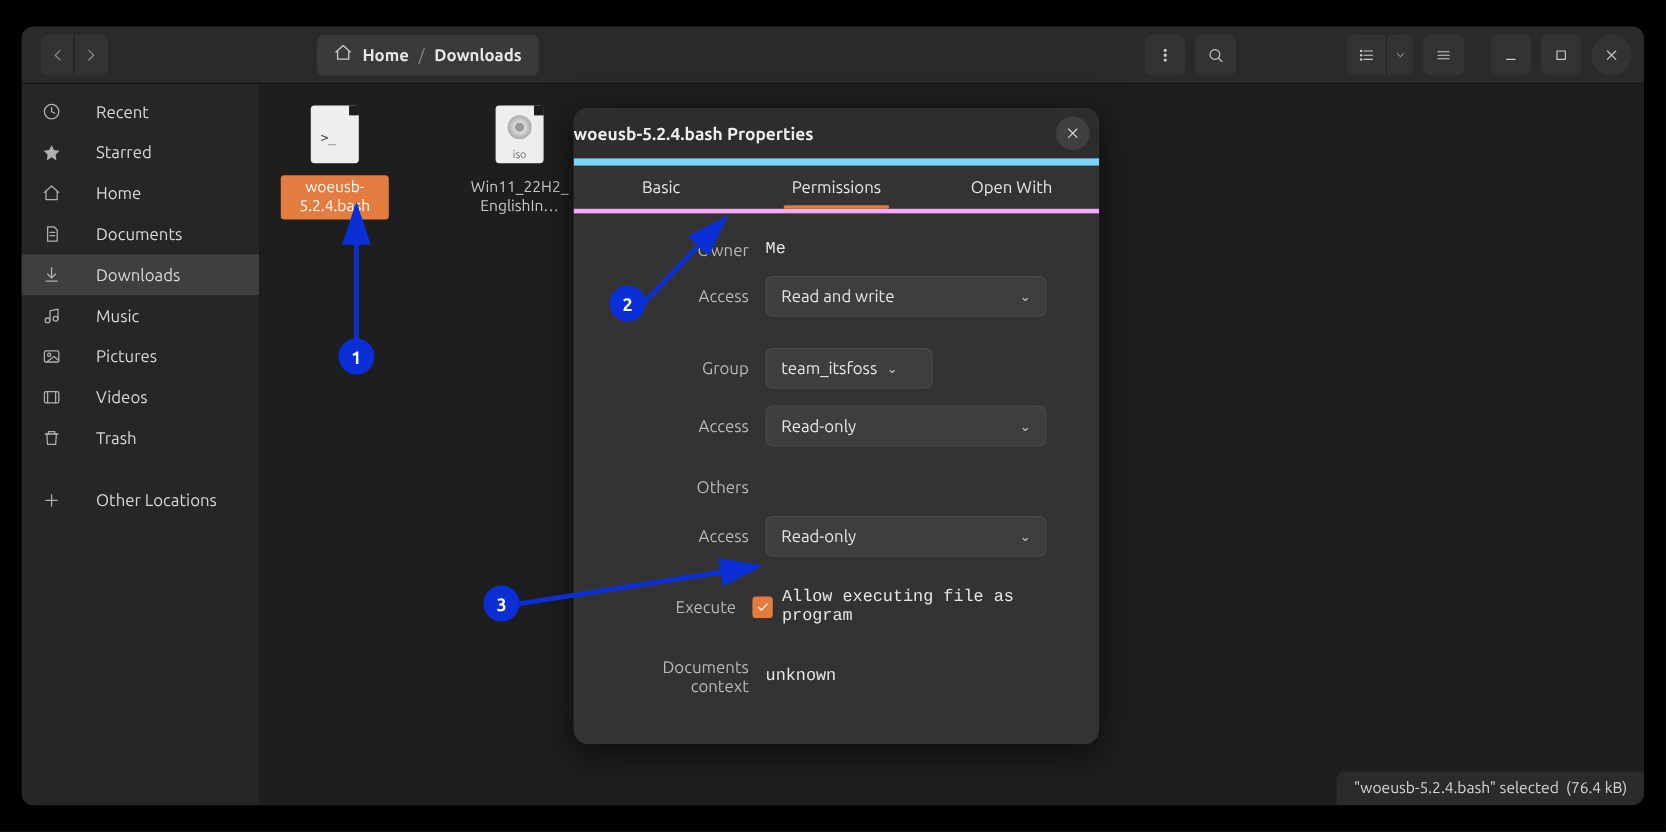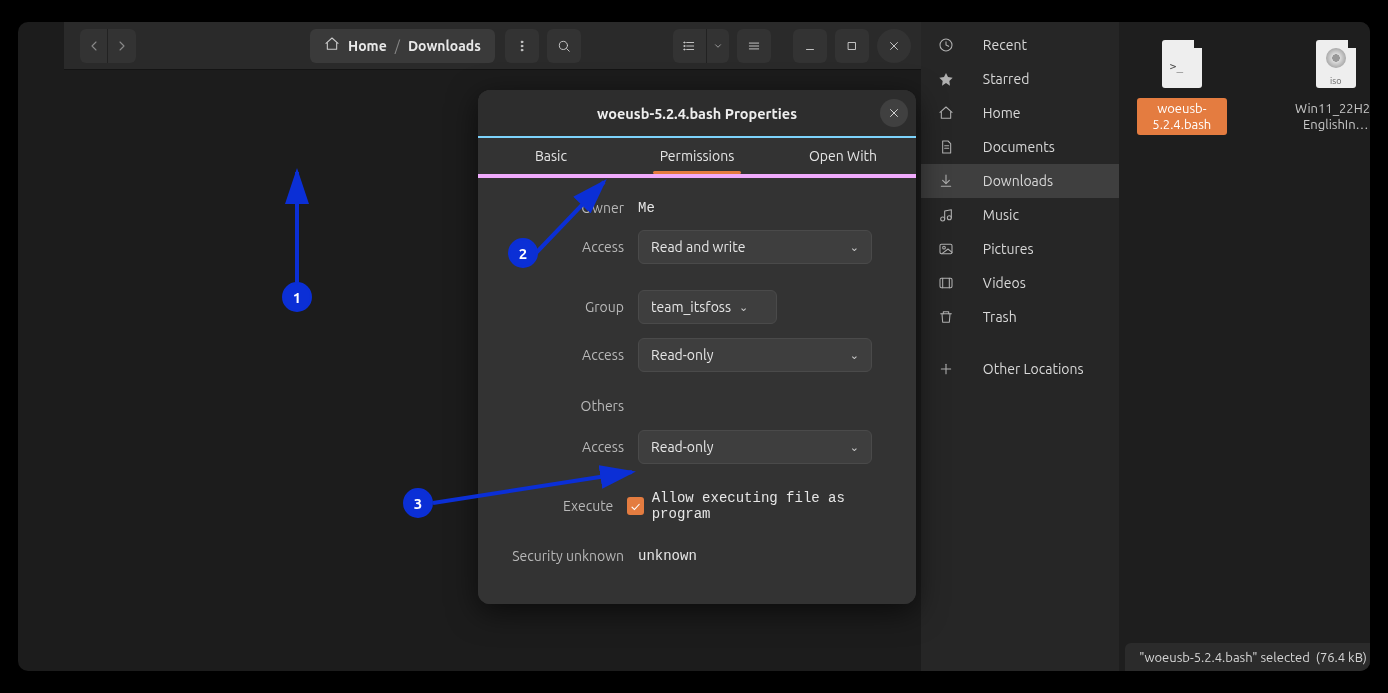--- a/index.html
+++ b/index.html
@@ -1,18 +1,18 @@
 <!DOCTYPE html>
 <html><head>
 <meta charset="utf-8">
 <style>
 * { margin: 0; padding: 0; box-sizing: border-box; font-family: Ubuntu, "Segoe UI", sans-serif; }
 body { background: #000; width: 1388px; height: 693px; overflow: hidden; position: relative; color: #ddd; font-size: 14px; }
 
-.window { position: absolute; left: 18px; top: 22px; right: 18px; bottom: 22px; background: #1c1c1c; border-radius: 10px; overflow: hidden; display: flex; flex-direction: row; padding-left: 46px; }
+.window { position: absolute; left: 18px; top: 22px; right: 18px; bottom: 22px; background: #1c1c1c; border-radius: 10px; overflow: hidden; display: flex; flex-direction: column; }
 
 
 .headerbar { height: 48px; background: #2a2a2a; border-bottom: 1px solid #141414; display: flex; align-items: center; padding: 0 8px; gap: 4px; }
 .nav-btns { display: flex; background: #333; border-radius: 6px; overflow: hidden; margin-left: 8px; }
 .nav-btn { width: 28px; height: 34px; display: flex; align-items: center; justify-content: center; color: #888; cursor: pointer; border-right: 1px solid #222; }
 .nav-btn:last-child { border-right: none; }
 .breadcrumb { display: flex; align-items: center; background: #3a3a3a; border-radius: 6px; height: 34px; padding: 0 14px; gap: 8px; margin-left: 170px; }
 .breadcrumb .home-icon { color: #ccc; }
 .breadcrumb span { color: #e8e8e8; font-weight: 600; font-size: 14px; }
 .breadcrumb .sep { color: #888; font-weight: normal; }
@@ -48,21 +48,21 @@
 .iso-icon { width: 40px; height: 48px; background: #eee; border-radius: 3px; position: relative; }
 .iso-icon::before { content: ""; position: absolute; top: 0; right: 0; border-width: 8px 8px 0 0; border-style: solid; border-color: #1e1e1e #1e1e1e #ccc #ccc; }
 .iso-icon .disc { position: absolute; left: 10px; top: 8px; width: 20px; height: 20px; border-radius: 50%; background: radial-gradient(circle,#999 25%,#ddd 28%,#aaa 70%); }
 .iso-icon .tag { position: absolute; bottom: 2px; left: 50%; transform: translateX(-50%); font-size: 9px; color: #666; }
 
 
 .statusbar { position: absolute; bottom: 0; right: 0; background: rgba(44,44,44,0.95); color: #d6d6d6; font-size: 13px; padding: 0 14px; border-top-left-radius: 6px; display: flex; align-items: center; gap: 6px; height: 28px; }
 
 
 .dialog { position: absolute; left: 478px; top: 90px; width: 438px; background: #333; border-radius: 12px; box-shadow: 0 8px 30px rgba(0,0,0,0.6); overflow: hidden; }
-.dlg-header { height: 48px; background: #2d2d2d; display: flex; align-items: center; justify-content: center; position: relative; border-bottom: 2px solid #7dd3fc; }
+.dlg-header { height: 48px; background: #2d2d2d; display: flex; align-items: center; justify-content: flex-start; position: relative; border-bottom: 6px solid #7dd3fc; }
 .dlg-header h3 { font-size: 14.5px; font-weight: 700; color: #eee; }
 .dlg-close { position: absolute; right: 8px; width: 28px; height: 28px; border-radius: 50%; background: #404040; display: flex; align-items: center; justify-content: center; color: #ddd; cursor: pointer; font-size: 14px; }
 .dlg-tabs { display: flex; height: 40px; background: #333; border-bottom: 4px solid #f0abfc; }
 .dlg-tab { flex: 1; display: flex; align-items: center; justify-content: center; color: #e6e6e6; font-size: 14px; cursor: pointer; position: relative; }
 .dlg-tab.active::after { content:""; position: absolute; bottom: 0; left: 20%; right: 20%; height: 3px; background: #e47c40; border-radius: 2px; }
 .dlg-body { padding: 22px 28px 40px 28px; background: #333; }
 .form-row { display: flex; align-items: center; margin-bottom: 14px; gap: 14px; }
 .form-row .lbl { width: 118px; text-align: right; color: #b8b8b8; font-size: 14px; }
 .form-row .val { color: #e6e6e6; font-size: 14px; font-family: Liberation Mono, monospace; }
 .select { background: #3e3e3e; border: 1px solid #4a4a4a; border-radius: 6px; height: 34px; display: flex; align-items: center; padding: 0 12px; color: #e6e6e6; position: relative; cursor: pointer; flex: 1; max-width: 234px; }
@@ -361,21 +361,21 @@
 
     <div class="form-row" style="margin-bottom:26px">
       <span class="lbl">Execute</span>
       <div class="exec-row">
         <span class="chk">✓</span>
         <span class="val">Allow executing file as program</span>
       </div>
     </div>
 
     <div class="form-row" style="margin-bottom:0">
-      <span class="lbl">Security unknown</span>
+      <span class="lbl">Documents context</span>
       <span class="val">unknown</span>
     </div>
 
   </div>
 </div>
 
 <svg class="annot" style="left:0;top:0;width:1388px;height:693px">
   <defs>
     <marker id="ah" markerWidth="10" markerHeight="10" refX="8" refY="3" orient="auto">
       <path d="M0,0 L0,6 L9,3 z" fill="#0b2fd6"></path>

